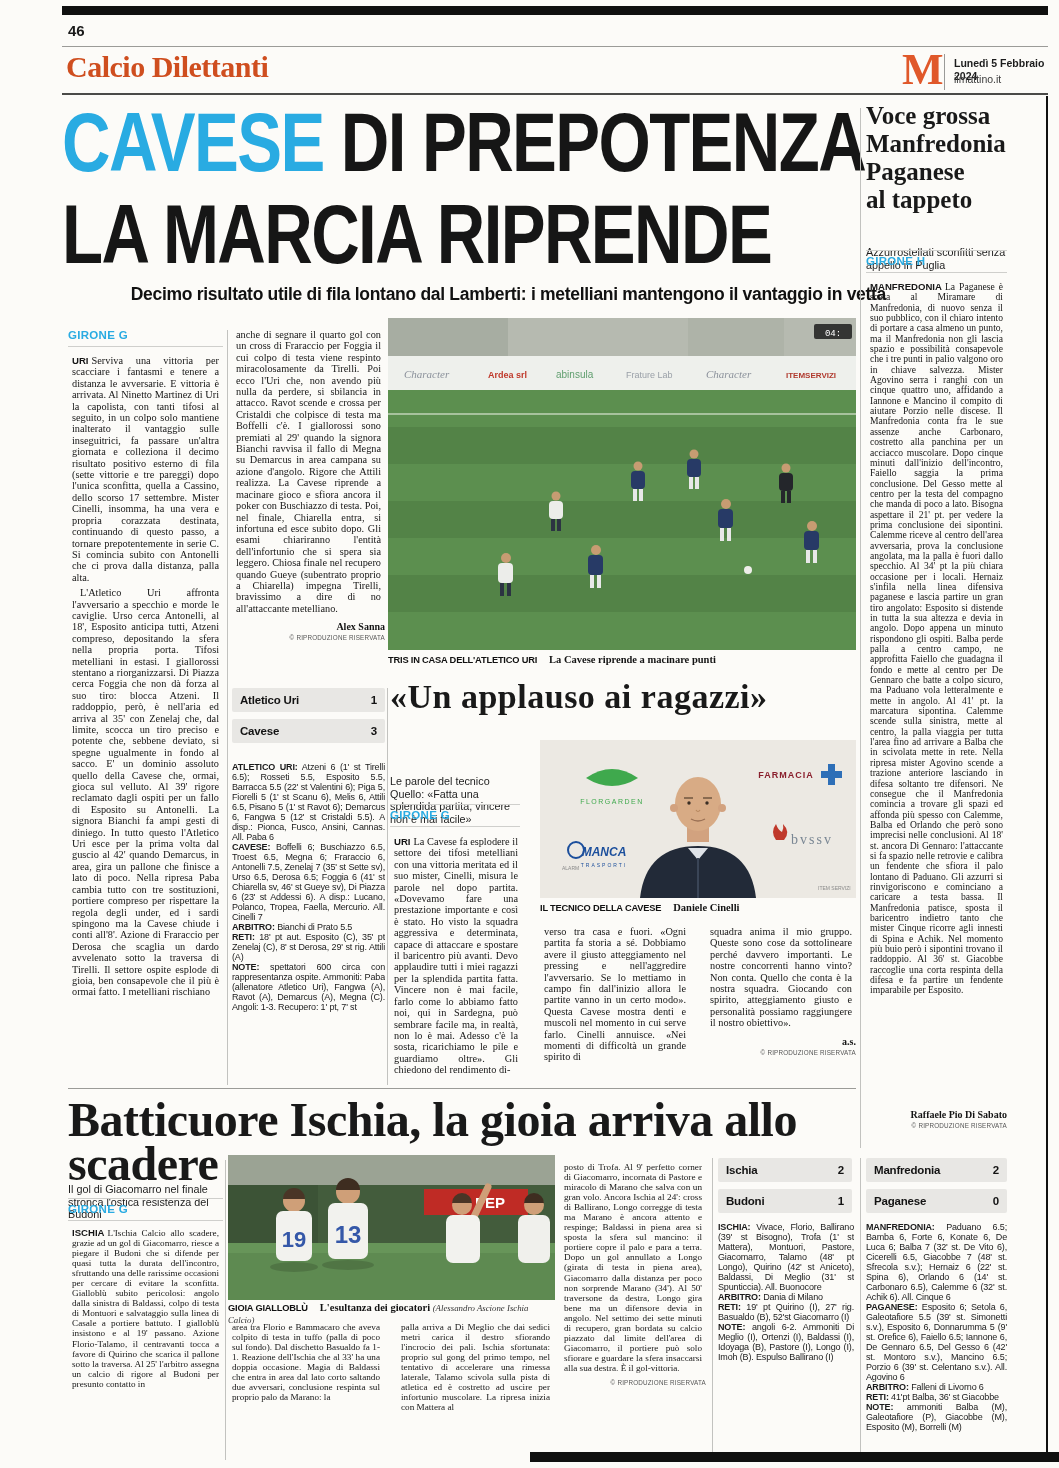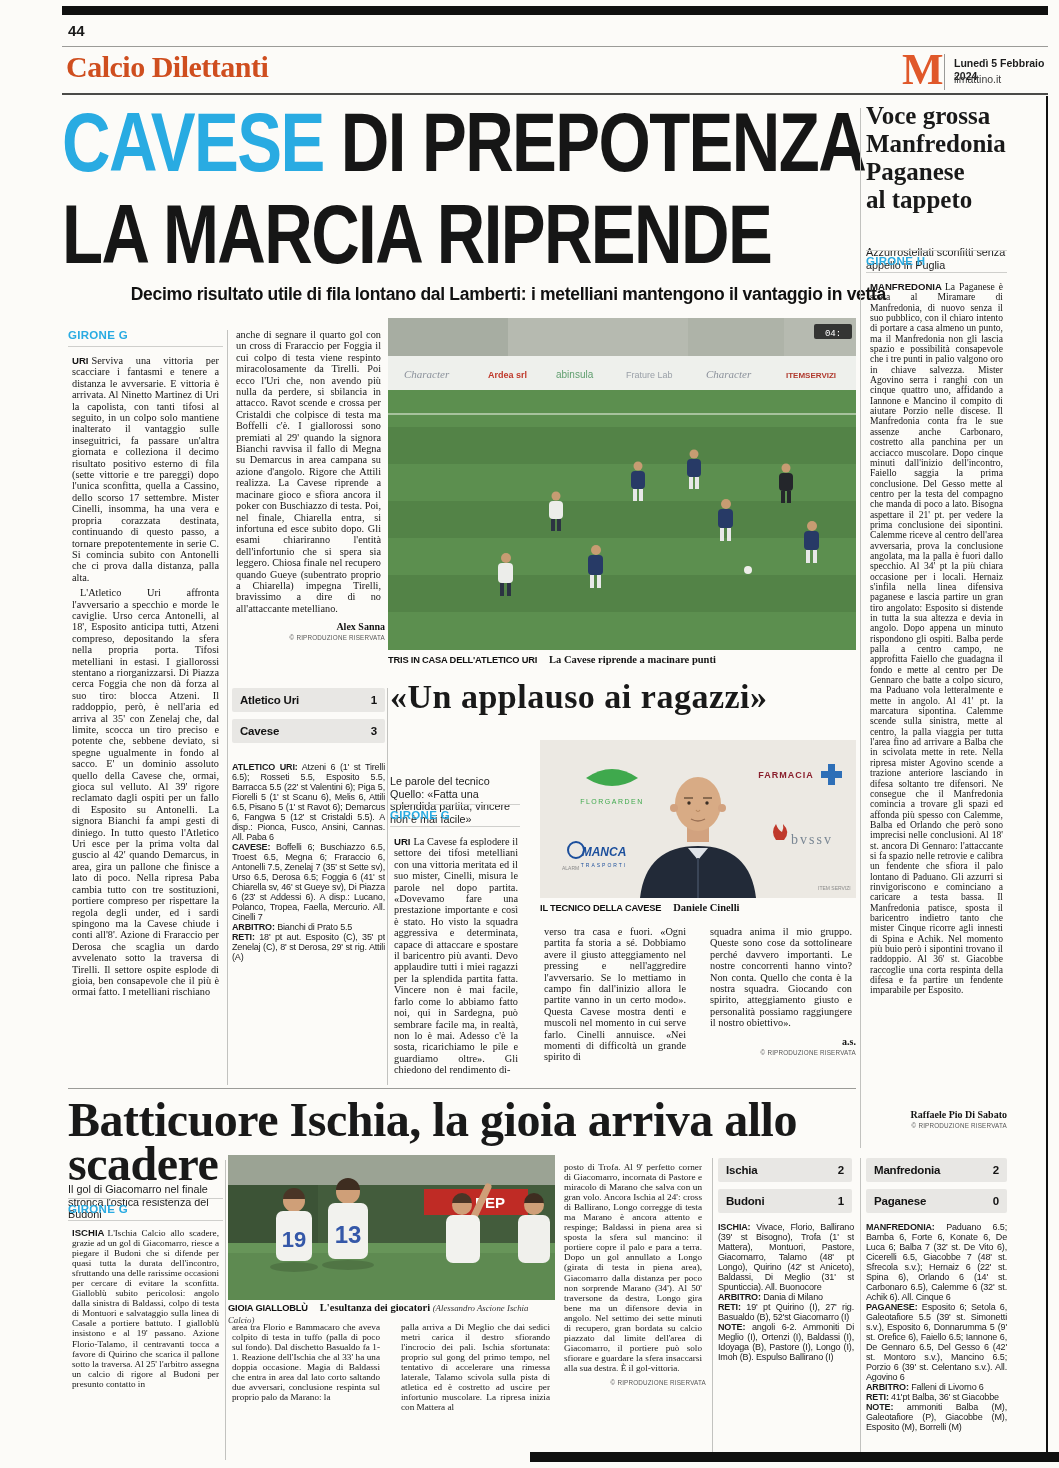--- a/index.html
+++ b/index.html
@@ -53,21 +53,21 @@
   .cap-tag{font-family:"Liberation Sans",sans-serif;font-weight:bold;font-size:9.3px;letter-spacing:-.2px;color:#111;padding-right:12px;}
   .cap-text{font-weight:bold;}
   .cap-credit{font-style:italic;font-size:8.8px;color:#333;}
 </style>
 </head>
 <body>
 
 <div id="page">
 
   <div class="abs black-bar" style="left:62px;top:6px;width:986px;height:9px;"></div>
-  <div class="abs pagenum" style="left:68px;top:22px;">44</div>
+  <div class="abs pagenum" style="left:68px;top:22px;">46</div>
   <div class="abs rule-h" style="left:62px;top:46px;width:986px;"></div>
   <div class="abs section-title" style="left:66px;top:50px;">Calcio Dilettanti</div>
   <div class="abs m-logo" style="left:902px;top:50px;">M</div>
   <div class="abs" style="left:944px;top:54px;width:1px;height:36px;background:#9a9a98;"></div>
   <div class="abs sans date-txt" style="left:954px;top:57px;">Lunedì 5 Febbraio 2024</div>
   <div class="abs sans site-txt" style="left:954px;top:73px;">ilmattino.it</div>
   <div class="abs" style="left:62px;top:93px;width:986px;height:2px;background:#4a4a48;"></div>
   <div class="abs black-bar" style="left:1046px;top:96px;width:2px;height:1364px;"></div>
 
   <div class="abs main-hl" style="left:62px;top:96px;">
@@ -102,20 +102,21 @@
       <span>Cavese</span>
       <span>3</span>
     </div>
   </div>
 
   <div class="abs tabellino" style="left:232px;top:762px;width:153px;height:326px;">
     <p><b>ATLETICO URI:</b> <span>Atzeni 6 (1' st Tirelli 6.5); Rosseti 5.5, Esposito 5.5, Barracca 5.5 (22' st Valentini 6); Piga 5, Fiorelli 5 (1' st Scanu 6), Melis 6, Attili 6.5, Pisano 5 (1' st Ravot 6); Demarcus 6, Fangwa 5 (12' st Cristaldi 5.5). A disp.: Pionca, Fusco, Ansini, Cannas. All. Paba 6</span></p>
     <p><b>CAVESE:</b> <span>Boffelli 6; Buschiazzo 6.5, Troest 6.5, Megna 6; Fraraccio 6, Antonelli 7.5, Zenelaj 7 (35' st Sette sv), Urso 6.5, Derosa 6.5; Foggia 6 (41' st Chiarella sv, 46' st Gueye sv), Di Piazza 6 (23' st Addessi 6). A disp.: Lucano, Polanco, Tropea, Faella, Mercurio. All. Cinelli 7</span></p>
     <p><b>ARBITRO:</b> <span>Bianchi di Prato 5.5</span></p>
     <p><b>RETI:</b> <span>18' pt aut. Esposito (C), 35' pt Zenelaj (C), 8' st Derosa, 29' st rig. Attili (A)</span></p>
+    <p><b>NOTE:</b> <span>spettatori 600 circa con rappresentanza ospite. Ammoniti: Paba (allenatore Atletico Uri), Fangwa (A), Ravot (A), Demarcus (A), Megna (C). Angoli: 1-3. Recupero: 1' pt, 7' st</span></p>
   </div>
   <div class="abs rule-v" style="left:387px;top:688px;height:397px;"></div>
 
   <svg class="abs" style="left:388px;top:318px;" width="468" height="332" viewBox="0 0 468 332">
     <rect width="468" height="332" fill="#55844a"></rect>
     <rect width="468" height="38" fill="#b6bab0"></rect>
     <rect x="0" y="0" width="120" height="38" fill="#a7ada2"></rect>
     <rect x="300" y="0" width="96" height="38" fill="#aeb3a8"></rect>
     <rect y="38" width="468" height="34" fill="#eef0ec"></rect>
     <text x="16" y="60" font-family="Liberation Serif, serif" font-style="italic" font-size="11" fill="#8b919b">Character</text>

